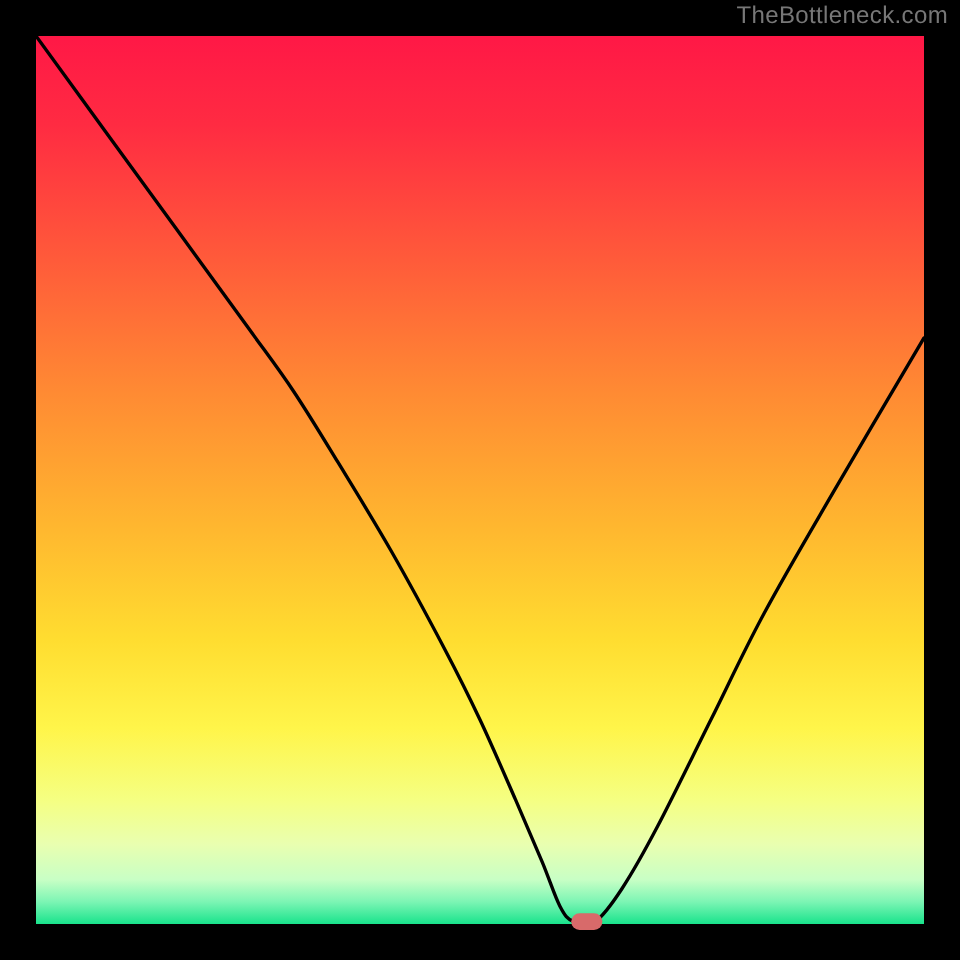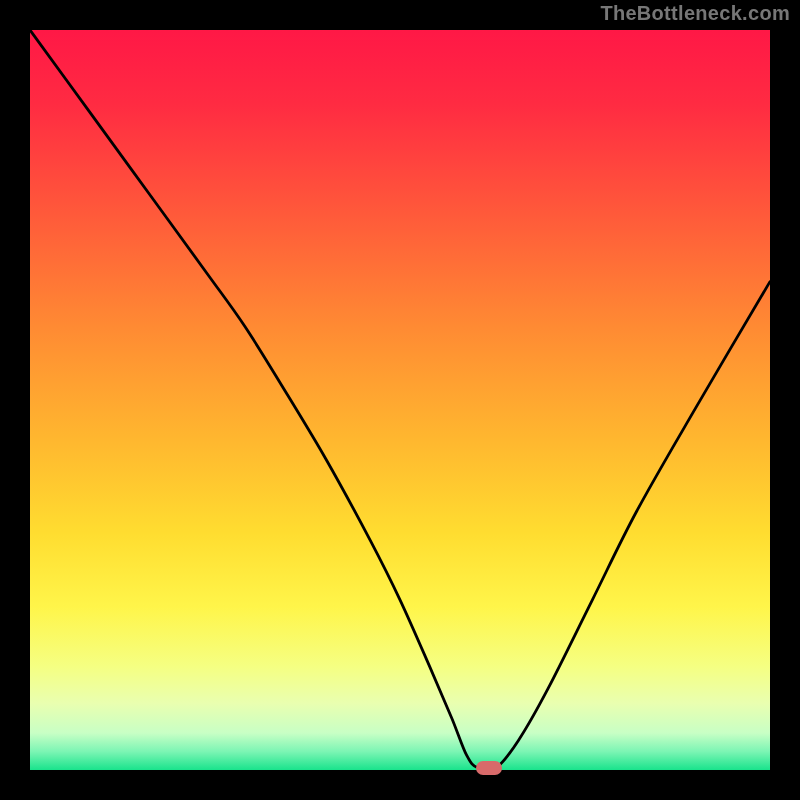--- a/index.html
+++ b/index.html
@@ -16,21 +16,21 @@
     width: 800px;
     height: 800px;
     background: #000;
   }
   .watermark {
     position: absolute;
     top: 2px;
     right: 10px;
     color: #777;
     font-size: 20px;
-    font-weight: 700;
+    font-weight: 400;
     letter-spacing: 0.3px;
     z-index: 5;
   }
   .plot-area {
     position: absolute;
     left: 30px;
     top: 30px;
     width: 740px;
     height: 740px;
   }

